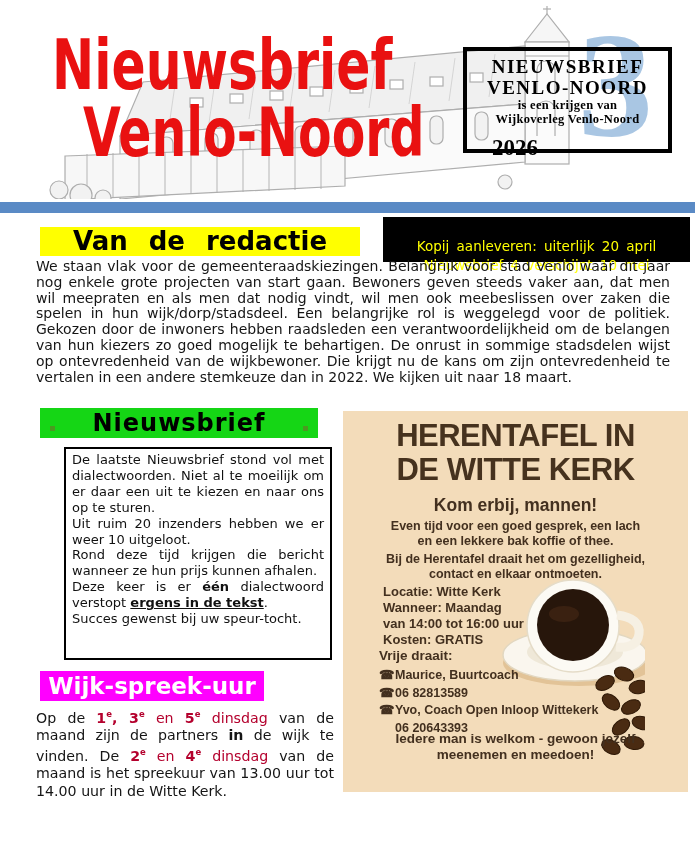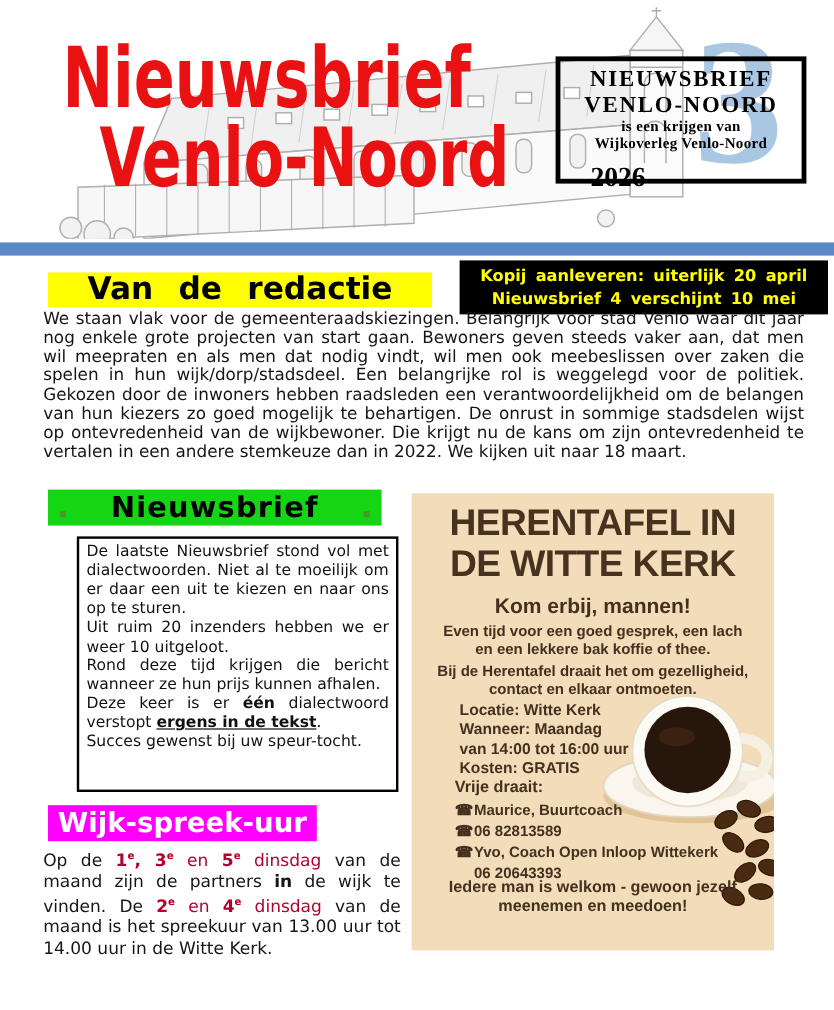--- a/index.html
+++ b/index.html
@@ -32,41 +32,41 @@
                    background:var(--yellow,#ffff00); font-size:26px; word-spacing:12px; }
   .dialect-head { left:40px; top:408px; width:278px; height:30px; line-height:30px;
                   background:var(--green,#15d615); font-size:24px; letter-spacing:1px; }
   .spreekuur-head { left:40px; top:671px; width:224px; height:30px; line-height:30px;
                     background:var(--magenta,#ff00ff); color:#fff; font-size:23px; }
   .dot { position:absolute; width:5px; height:5px; background:#4a9a20; top:18px; }
   .dot-l { left:10px; } .dot-r { right:10px; }
 
   .kopij { position:absolute; left:383px; top:217px; width:307px; height:45px;
            background:#000; color:var(--yellow,#ffff00); text-align:center;
-           font-family:"DejaVu Sans", sans-serif; font-weight:bold; font-size:13.5px;
-           line-height:19px; padding-top:4px; box-sizing:border-box; word-spacing:3px; }
+           font-family:"DejaVu Sans", sans-serif; font-weight:normal; font-size:13.5px;
+           line-height:19px; padding-top:20px; box-sizing:border-box; word-spacing:3px; }
 
   
   .redactie-body { position:absolute; left:36px; top:259px; width:634px;
                    font-family:"DejaVu Sans", sans-serif; font-size:14px; line-height:15.8px;
                    text-align:justify; color:#151515; }
   .dialect-box { position:absolute; left:44px; top:447px; width:268px; height:213px;
                  border:2px solid #000; box-sizing:border-box; padding:3px 6px;
                  font-family:"DejaVu Sans", sans-serif; font-size:13px; line-height:15.9px;
                  text-align:justify; color:#111;margin-left:20px; }
   .dialect-box p, .spreekuur-body p { margin:0; }
   .spreekuur-body { position:absolute; left:36px; top:706px; width:298px;
                     font-family:"DejaVu Sans", sans-serif; font-size:14.2px; line-height:17.3px;
                     text-align:justify; color:#151515; }
   sup { font-size:.6em; }
 
   
   .poster { position:absolute; left:343px; top:411px; width:302px; height:381px;
             background:var(--poster-bg,#f3dcba); color:var(--poster-brown,#43301f);
-            overflow:hidden; font-family:"Liberation Sans", sans-serif; }
+            overflow:hidden; font-family:"Liberation Sans", sans-serif;padding-left:43px; }
   .poster .ctr { position:absolute; left:0; width:100%; text-align:center; font-weight:bold; }
   .p-title { top:8px; font-size:31px; line-height:34px; letter-spacing:-.5px; color:#46321e; }
   .p-sub   { top:84px; font-size:17.5px; }
   .p-i1    { top:108px; font-size:12.5px; line-height:15px; }
   .p-i2    { top:141px; font-size:12.5px; line-height:15px; }
   .p-details { position:absolute; left:40px; top:173px; font-weight:bold; font-size:13px;
                line-height:16px; }
   .p-inloop  { position:absolute; left:36px; top:237px; font-weight:bold; font-size:13.5px; }
   .p-contacts{ position:absolute; left:36px; top:256px; font-weight:bold; font-size:12.5px;
                line-height:17.5px; }

